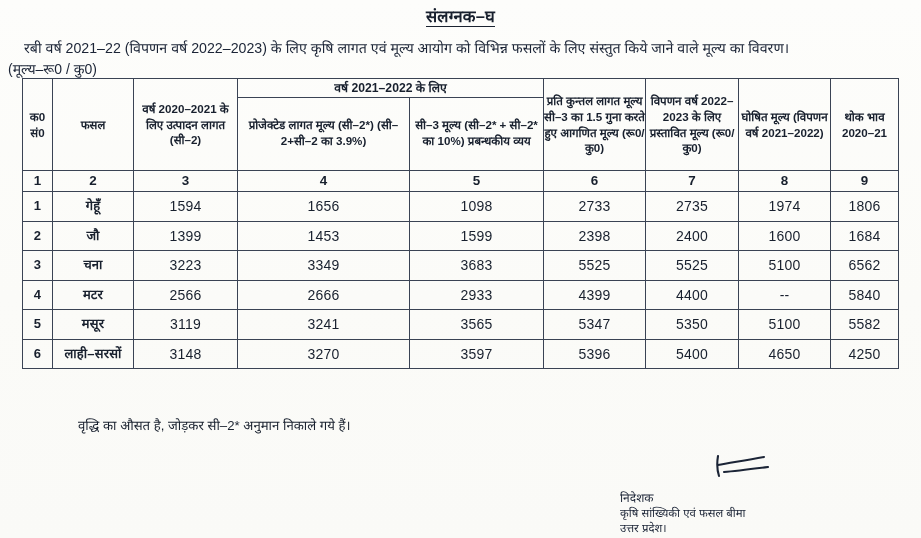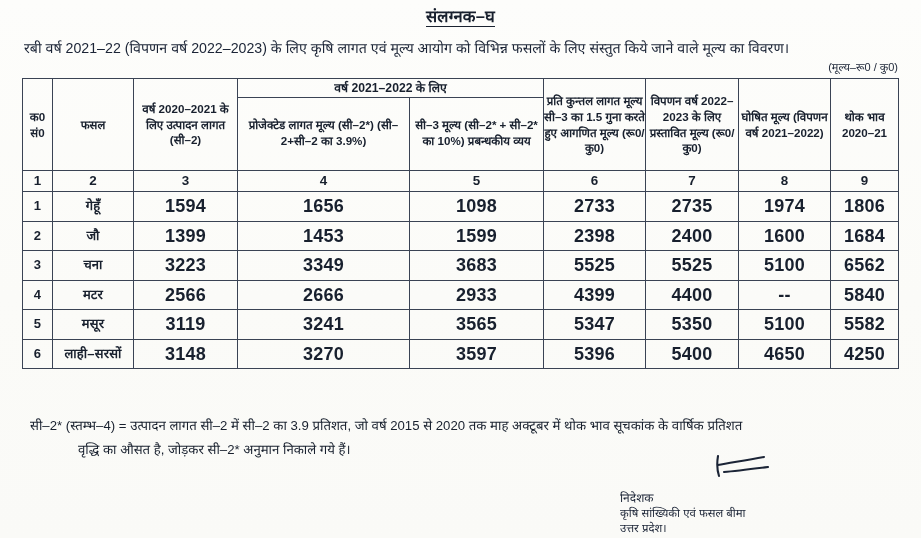--- a/index.html
+++ b/index.html
@@ -47,24 +47,24 @@
     left: 24px;
     width: 874px;
     font-size: 14.2px;
     line-height: 1.25;
     color: #1b2436;
     white-space: nowrap;
   }
   .unit-note {
     position: absolute;
     top: 59px;
-    left: 0;
+    left: 8px;
     width: 898px;
-    text-align: right;
-    font-size: 11px;
+    text-align: left;
+    font-size: 14px;
     color: #1b2436;
   }
 
   
   .tbl-wrap {
     position: absolute;
     left: 22px;
     top: 78px;
     width: 876px;
   }
@@ -100,22 +100,22 @@
     height: 71px;
     padding: 4px 4px 6px 4px;
   }
   td.numrow {
     font-size: 13.4px;
     font-weight: 700;
     height: 20px;
     line-height: 20px;
   }
   td.data {
-    font-size: 18px;
-    font-weight: 700;
+    font-size: 14px;
+    font-weight: 400;
     height: 28.5px;
     line-height: 28.5px;
     letter-spacing: 0.2px;
   }
   td.crop {
     font-size: 13px;
     font-weight: 600;
     text-align: left;
     padding-left: 6px;
   }
@@ -275,21 +275,20 @@
           <td class="data">5396</td>
           <td class="data">5400</td>
           <td class="data">4650</td>
           <td class="data">4250</td>
         </tr>
       </tbody>
     </table>
   </div>
 
   <div class="footnote">
-    <span class="l1">सी–2* (स्तम्भ–4) = उत्पादन लागत सी–2 में सी–2 का 3.9 प्रतिशत, जो वर्ष 2015 से 2020 तक माह अक्टूबर में थोक भाव सूचकांक के वार्षिक प्रतिशत</span>
     <span class="l2">वृद्धि का औसत है, जोड़कर सी–2* अनुमान निकाले गये हैं।</span>
   </div>
 
   <div class="sig-mark">
     <svg width="80" height="30" viewBox="0 0 80 30" aria-hidden="true">
       <path d="M6 4 C5 10, 5 18, 7 24 M6 13 C16 11, 30 9, 52 5 M12 20 C24 19, 40 17, 56 15" stroke="#1b2436" stroke-width="2.1" fill="none" stroke-linecap="round"></path>
     </svg>
   </div>
 
   <div class="sig-block">

